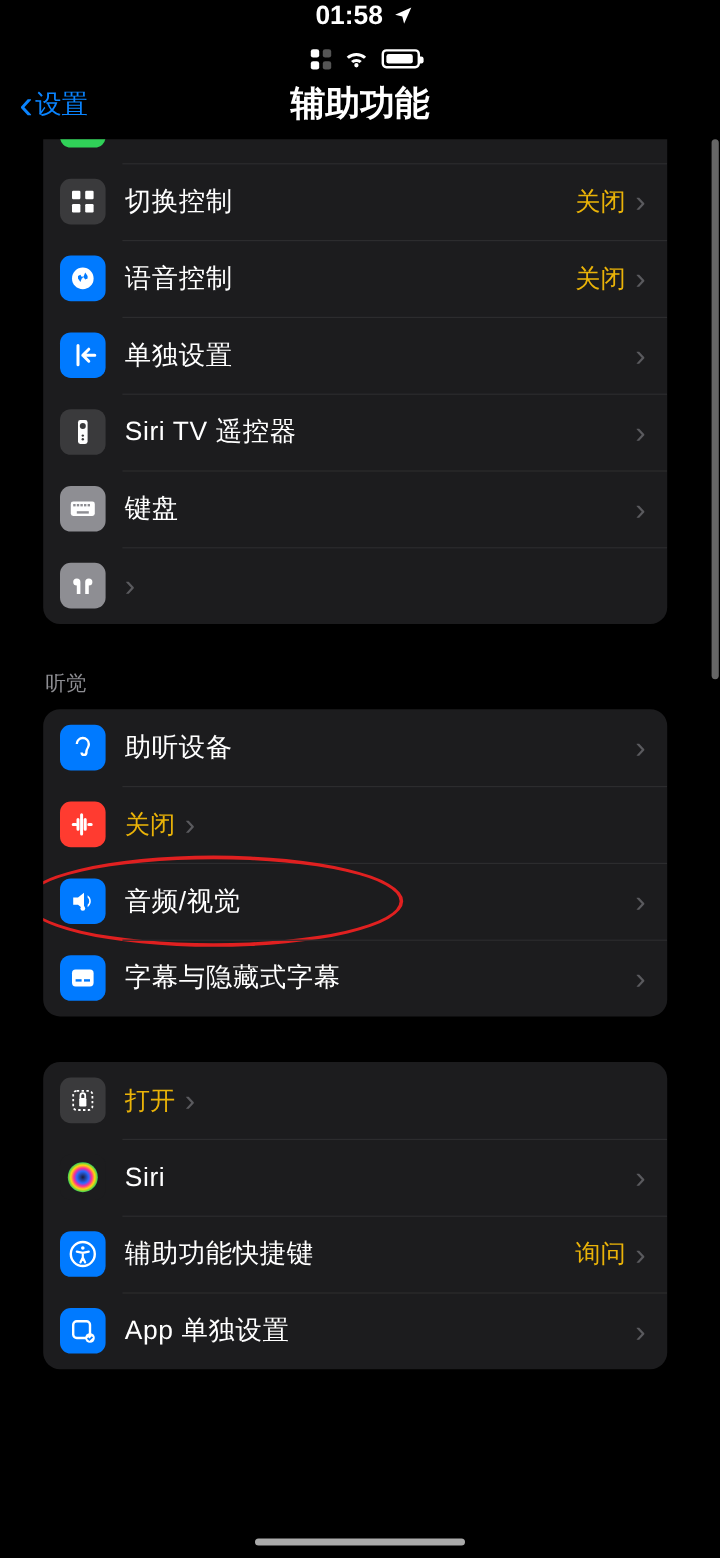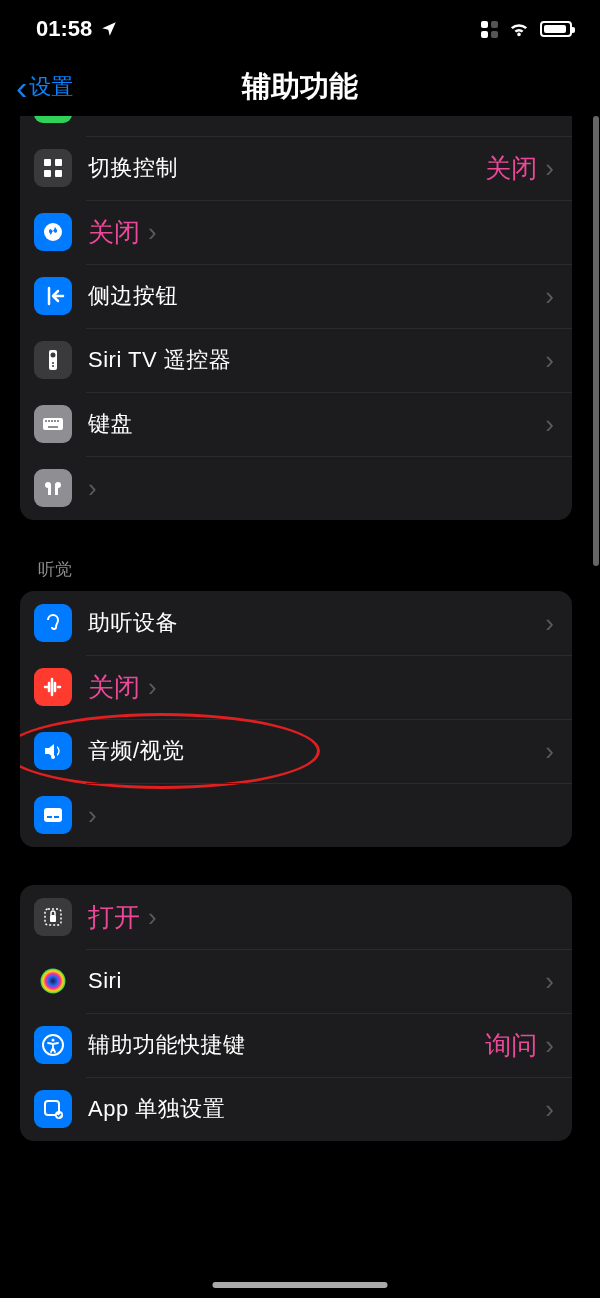--- a/index.html
+++ b/index.html
@@ -6,21 +6,21 @@
     body {
       width: 600px; height: 1298px;
       background: #000; color: #fff;
       font-family: -apple-system, "SF Pro Text", "Helvetica Neue", Arial, sans-serif;
       overflow: hidden; position: relative;
     }
 
     
     .status-bar {
       height: 58px; display: flex; align-items: center; padding: 0 28px 0 36px;
-      justify-content: space-between; font-size: 22px; font-weight: 600;
+      justify-content: space-between; font-size: 22px; font-weight: 600; flex-direction: column;
     }
     .status-left { display: flex; align-items: center; gap: 8px; }
     .status-right { display: flex; align-items: center; gap: 10px; }
     .sig-dots { display: grid; grid-template-columns: repeat(2,7px); grid-template-rows: repeat(2,7px); gap: 3px; }
     .sig-dots span { width: 7px; height: 7px; border-radius: 2px; background: #fff; }
     .sig-dots span.dim { background: #555; }
     .batt { width: 32px; height: 16px; border: 2px solid #fff; border-radius: 4px; position: relative; }
     .batt::after { content:""; position:absolute; right:-5px; top:4px; width:3px; height:6px; background:#fff; border-radius:0 2px 2px 0;}
     .batt::before { content:""; position:absolute; left:2px; top:2px; bottom:2px; width:22px; background:#fff; border-radius:2px;}
 
@@ -33,36 +33,36 @@
       color: #0a84ff; font-size: 22px;
     }
     .nav-chevron { font-size: 34px; line-height: 1; font-weight: 300; }
     .nav-title { font-size: 29px; font-weight: 600; }
 
     
     .content { position: absolute; top: 116px; left: 0; right: 8px; bottom: 0; overflow: hidden; }
     .scroll-track { position:absolute; right:1px; top:116px; bottom:10px; width:6px; }
     .scroll-thumb { position:absolute; right:0; top:0; width:6px; height:450px; background:#666; border-radius:3px;}
 
-    .group { background: #1c1c1e; border-radius: 14px; margin: 0 20px 38px; overflow: hidden; }
+    .group { background: #1c1c1e; border-radius: 14px; margin: 0 36px 38px; overflow: hidden; }
     .group.clip-top { border-top-left-radius:0; border-top-right-radius:0; margin-top: 0;}
     .section-label { color: #8e8e93; font-size: 17px; padding: 0 38px 10px; text-transform: none; }
 
     .row {
       display: flex; align-items: center; height: 64px; padding: 0 18px 0 14px; position:relative;
     }
     .row + .row::before {
       content:""; position:absolute; top:0; left:66px; right:0; height:1px; background:#2c2c2e;
     }
     .icon-box {
       width: 38px; height: 38px; border-radius: 9px; margin-right: 16px;
       display:flex; align-items:center; justify-content:center; flex-shrink:0;
     }
     .row-label { flex: 1; font-size: 22px; font-weight: 400; letter-spacing: 0.5px;}
-    .row-value { color: #ec4899; font-size: 26px; margin-right: 8px; }
+    .row-value { color: #eab308; font-size: 21px; margin-right: 8px; }
     .chevron { color: #5a5a5e; font-size: 26px; font-weight: 300; }
 
     
     .highlight-oval {
       position:absolute; left:-16px; top:-6px; width:316px; height:76px;
       border:3px solid #e02020; border-radius:50%; pointer-events:none;
     }
 
     
     .home-ind { position:absolute; bottom:10px; left:50%; transform:translateX(-50%);
@@ -131,30 +131,31 @@
       <span class="row-value">关闭</span>
       <span class="chevron">›</span>
     </div>
     <div class="row">
       <div class="icon-box bg-blue">
         <svg viewBox="0 0 24 24">
             <circle cx="12" cy="12" r="9" fill="#fff"></circle>
             <path fill="#007aff" d="M8 10l2-1 2 3 2-5 2 3v2l-2 1-2-3-2 5-2-3z"></path>
           </svg>
       </div>
+      <span class="row-label">语音控制</span>
       <span class="row-value">关闭</span>
       <span class="chevron">›</span>
     </div>
     <div class="row">
       <div class="icon-box bg-blue">
         <svg viewBox="0 0 24 24">
             <path d="M8 4v16M12 12l5-5m-5 5l5 5m-5-5h10" stroke="#fff" stroke-width="2.5" fill="none" stroke-linecap="round"></path>
           </svg>
       </div>
-      <span class="row-label">侧边按钮</span>
+      <span class="row-label">单独设置</span>
       <span class="chevron">›</span>
     </div>
     <div class="row">
       <div class="icon-box bg-darkgrey">
         <svg viewBox="0 0 24 24">
             <rect x="8" y="2" width="8" height="20" rx="2" fill="#fff"></rect>
             <circle cx="12" cy="7" r="2.5" fill="#3a3a3c"></circle>
             <circle cx="12" cy="15" r="1" fill="#3a3a3c"></circle>
             <circle cx="12" cy="18" r="1" fill="#3a3a3c"></circle>
           </svg>
@@ -221,20 +222,21 @@
       <div class="highlight-oval"></div>
     </div>
     <div class="row">
       <div class="icon-box bg-blue">
         <svg viewBox="0 0 24 24">
             <rect x="3" y="5" width="18" height="14" rx="3" fill="#fff"></rect>
             <rect x="6" y="13" width="5" height="2" fill="#007aff"></rect>
             <rect x="13" y="13" width="5" height="2" fill="#007aff"></rect>
           </svg>
       </div>
+      <span class="row-label">字幕与隐藏式字幕</span>
       <span class="chevron">›</span>
     </div>
   </div>
 
   <div class="group">
     <div class="row">
       <div class="icon-box bg-darkgrey">
         <svg viewBox="0 0 24 24">
             <rect x="4" y="4" width="16" height="16" rx="3" fill="none" stroke="#fff" stroke-width="1.5" stroke-dasharray="2 2"></rect>
             <rect x="9" y="10" width="6" height="7" rx="1" fill="#fff"></rect>

